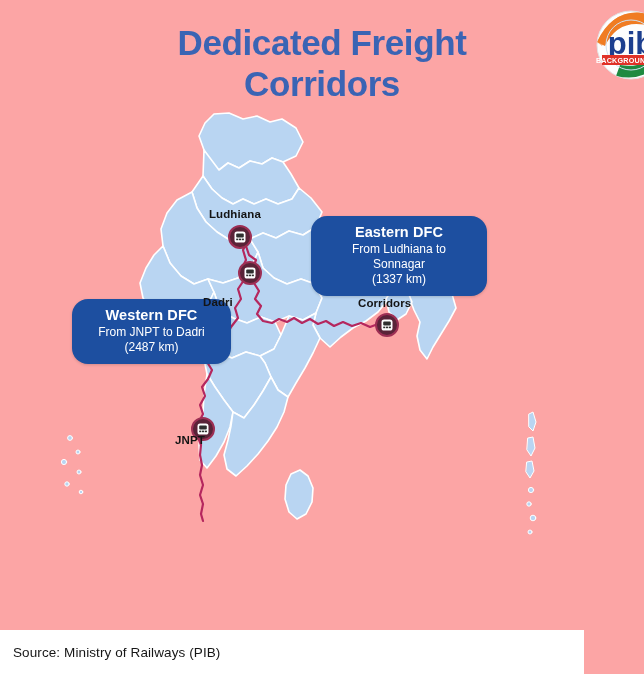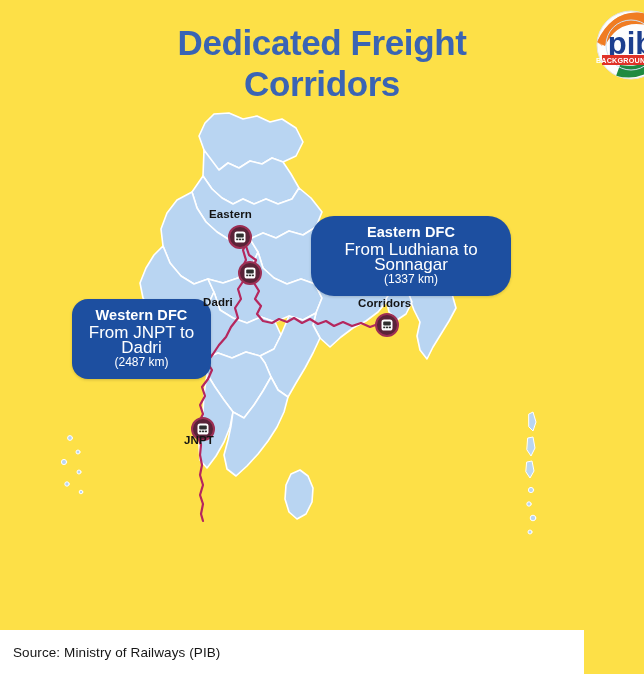--- a/index.html
+++ b/index.html
@@ -12,21 +12,21 @@
     background: #ffffff;
     font-family: "Liberation Sans", sans-serif;
     overflow: hidden;
     position: relative;
   }
 
   
   .infographic {
     position: absolute;
     inset: 0;
-    background: #fde047;
+    background: #fca5a5;
   }
 
   
   .title-block {
     position: absolute;
     left: 0;
     top: 22px;
     width: 644px;
     text-align: center;
     pointer-events: none;
@@ -73,40 +73,39 @@
   }
   .callout .c-title {
     display: block;
     font-size: 14.5px;
     font-weight: bold;
     line-height: 19px;
     letter-spacing: 0.1px;
   }
   .callout .c-sub {
     display: block;
-    font-size: 17px;
+    font-size: 12px;
     line-height: 15px;
     font-weight: normal;
   }
   .callout .c-dist {
     display: block;
     font-size: 12px;
     line-height: 15px;
     font-weight: normal;
   }
   #callout-eastern {
     left: 311px;
     top: 216px;
-    width: 200px;
-    border-radius: 23px;
+    width: 176px;
   }
   #callout-western {
     left: 72px;
     top: 299px;
-    width: 139px;
+    width: 159px;
   }
 
   
   .city-marker {
     position: absolute;
     width: 24px;
     height: 24px;
   }
   .city-marker .ring {
     position: absolute;
@@ -131,21 +130,21 @@
     letter-spacing: 0.1px;
   }
 
   #marker-ludhiana { left: 228px; top: 225px; }
   #label-ludhiana  { left: 209px; top: 208px; }
   #marker-dadri    { left: 238px; top: 261px; }
   #label-dadri     { left: 203px; top: 264px; margin-top: 32px; }
   #marker-sonnagar { left: 375px; top: 313px; }
   #label-sonnagar  { left: 358px; top: 297px; }
   #marker-jnpt     { left: 191px; top: 417px; }
-  #label-jnpt      { left: 184px; top: 434px; }
+  #label-jnpt      { left: 175px; top: 434px; }
 
   
   .source-bar {
     position: absolute;
     left: 0;
     bottom: 0;
     width: 584px;
     height: 44px;
     background: #ffffff;
     display: flex;
@@ -316,21 +315,21 @@
     <span class="train-icon">
       <svg viewBox="0 0 14 14" width="14" height="14">
         <rect x="1.5" y="1.5" width="11" height="11" rx="2.6" fill="#ffffff"></rect>
         <rect x="3.2" y="3.4" width="7.6" height="4.1" rx="1" fill="#2f2f2f"></rect>
         <rect x="3.2" y="8.6" width="2.1" height="1.6" fill="#2f2f2f"></rect>
         <rect x="6.0" y="8.6" width="2.1" height="1.6" fill="#2f2f2f"></rect>
         <rect x="8.8" y="8.6" width="2.1" height="1.6" fill="#2f2f2f"></rect>
       </svg>
     </span>
   </div>
-  <div class="city-label" id="label-ludhiana">Eastern</div>
+  <div class="city-label" id="label-ludhiana">Ludhiana</div>
 
   <div class="city-marker" id="marker-dadri">
     <span class="ring"></span>
     <span class="train-icon">
       <svg viewBox="0 0 14 14" width="14" height="14">
         <rect x="1.5" y="1.5" width="11" height="11" rx="2.6" fill="#ffffff"></rect>
         <rect x="3.2" y="3.4" width="7.6" height="4.1" rx="1" fill="#2f2f2f"></rect>
         <rect x="3.2" y="8.6" width="2.1" height="1.6" fill="#2f2f2f"></rect>
         <rect x="6.0" y="8.6" width="2.1" height="1.6" fill="#2f2f2f"></rect>
         <rect x="8.8" y="8.6" width="2.1" height="1.6" fill="#2f2f2f"></rect>

